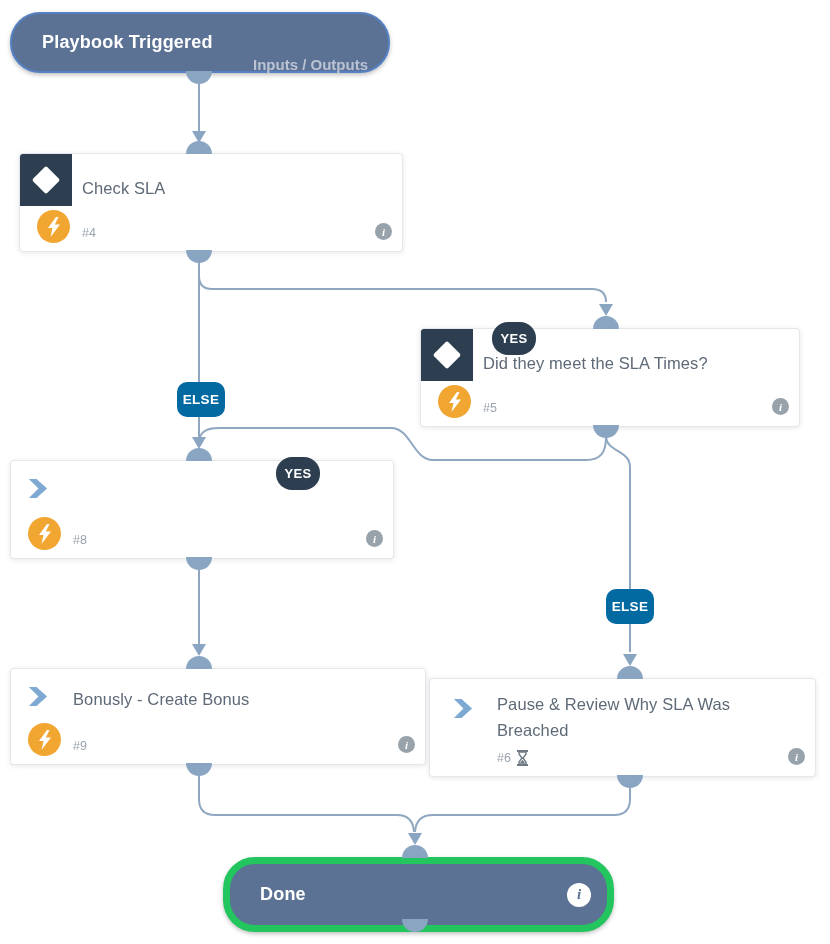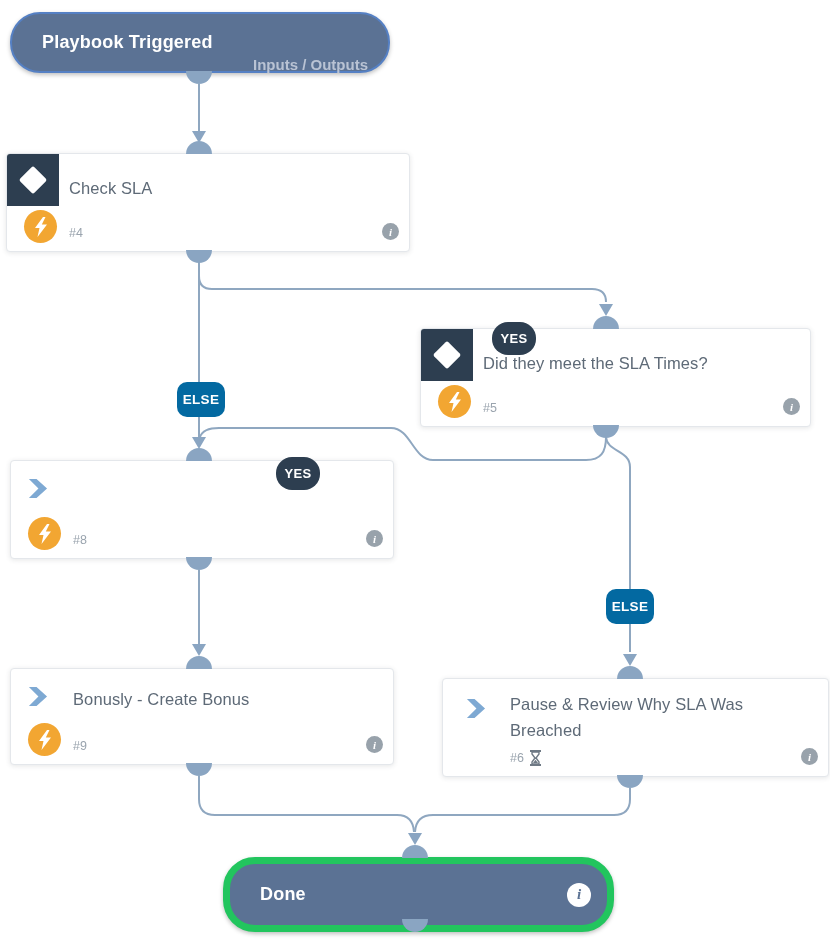--- a/index.html
+++ b/index.html
@@ -24,25 +24,25 @@
   .pill-info{
     margin-left:auto;margin-right:16px;width:24px;height:24px;border-radius:50%;background:#ffffff;
     color:#5b7294;font-family:"Liberation Serif",serif;font-style:italic;font-weight:bold;font-size:15px;
     display:flex;align-items:center;justify-content:center;cursor:pointer;
   }
   
   .card{
     position:absolute;z-index:2;background:#ffffff;border:1px solid #e4e7eb;border-radius:4px;
     box-shadow:0 1px 5px rgba(40,50,60,0.12);cursor:pointer;
   }
-  .card-checksla{left:6px;top:153px;width:382px;height:97px;padding-left:20px;}
-  .card-slatimes{left:420px;top:328px;width:378px;height:97px;padding-left:11px;}
+  .card-checksla{left:19px;top:153px;width:382px;height:97px;}
+  .card-slatimes{left:420px;top:328px;width:378px;height:97px;}
   .card-convert{left:10px;top:460px;width:382px;height:97px;}
-  .card-bonusly{left:10px;top:668px;width:382px;height:95px;}
-  .card-pause{left:442px;top:678px;width:385px;height:97px;}
+  .card-bonusly{left:10px;top:668px;width:382px;height:95px;padding-left:32px;}
+  .card-pause{left:429px;top:678px;width:385px;height:97px;}
   .cond-square{
     position:absolute;left:0;top:0;width:52px;height:52px;background:#2d3e50;
     display:flex;align-items:center;justify-content:center;border-top-left-radius:3px;
   }
   .diamond{width:20px;height:20px;background:#ffffff;transform:rotate(45deg);border-radius:2px;}
   .chev{position:absolute;left:16px;top:17px;width:21px;height:21px;}
   .card-pause .chev{left:22px;top:19px;}
   .card-title{
     position:absolute;left:62px;color:#5e6a77;font-size:16.5px;line-height:26px;letter-spacing:.1px;
   }

